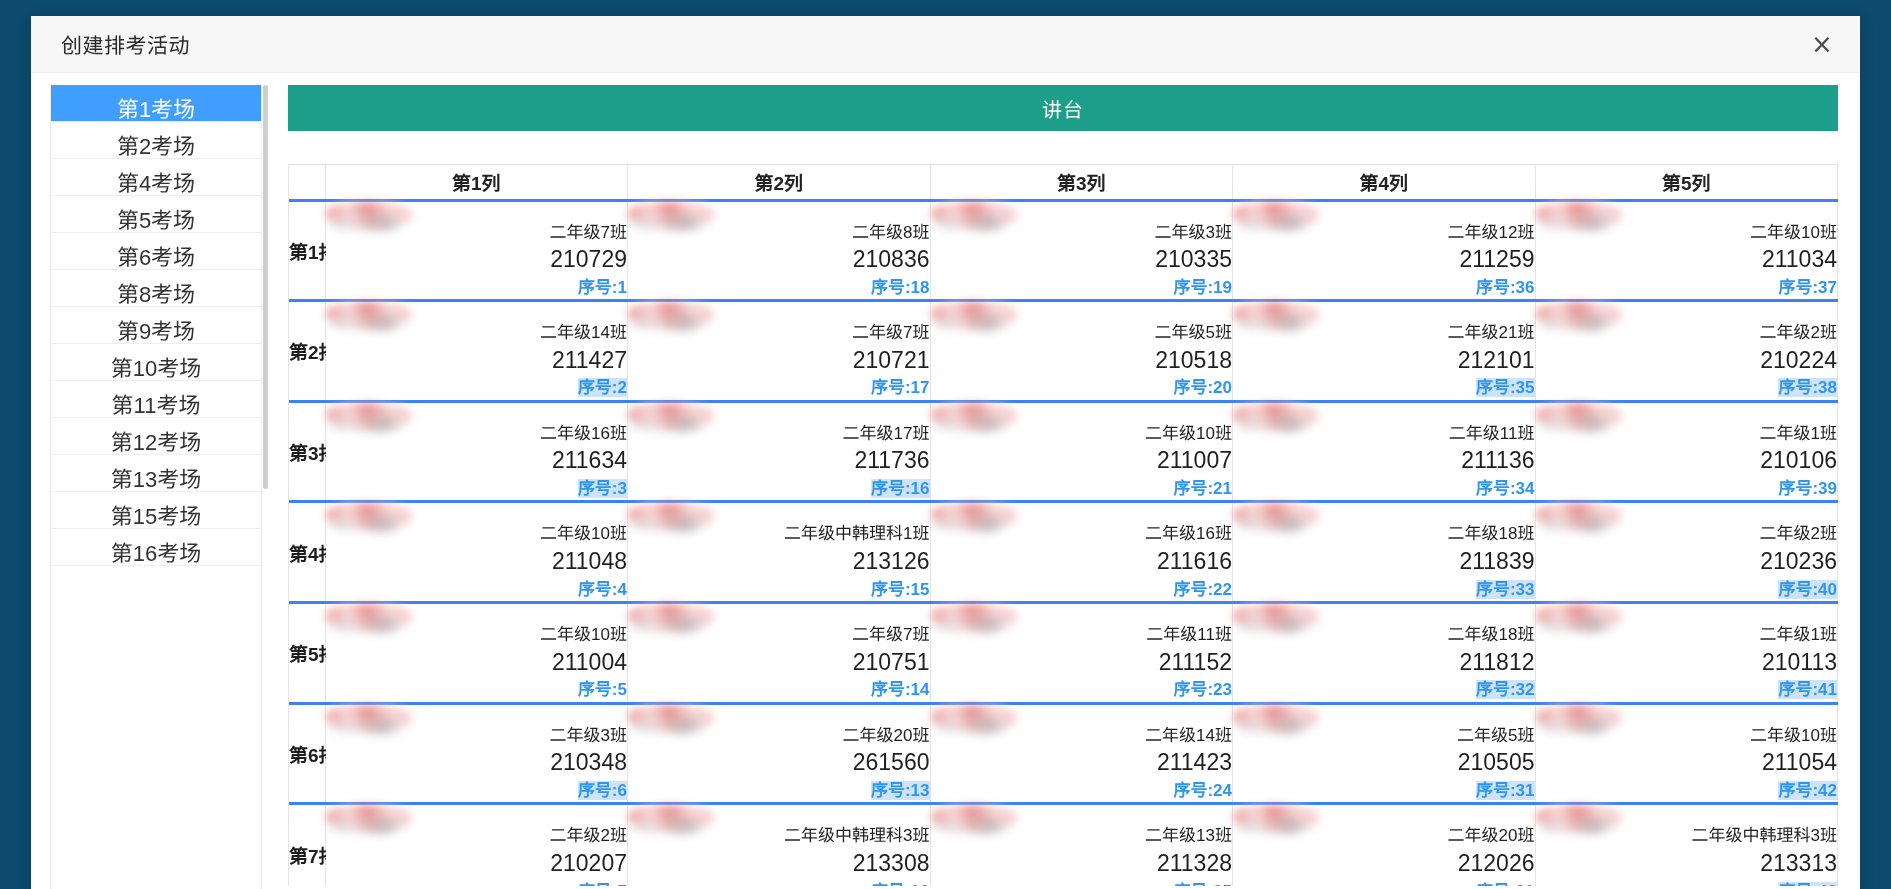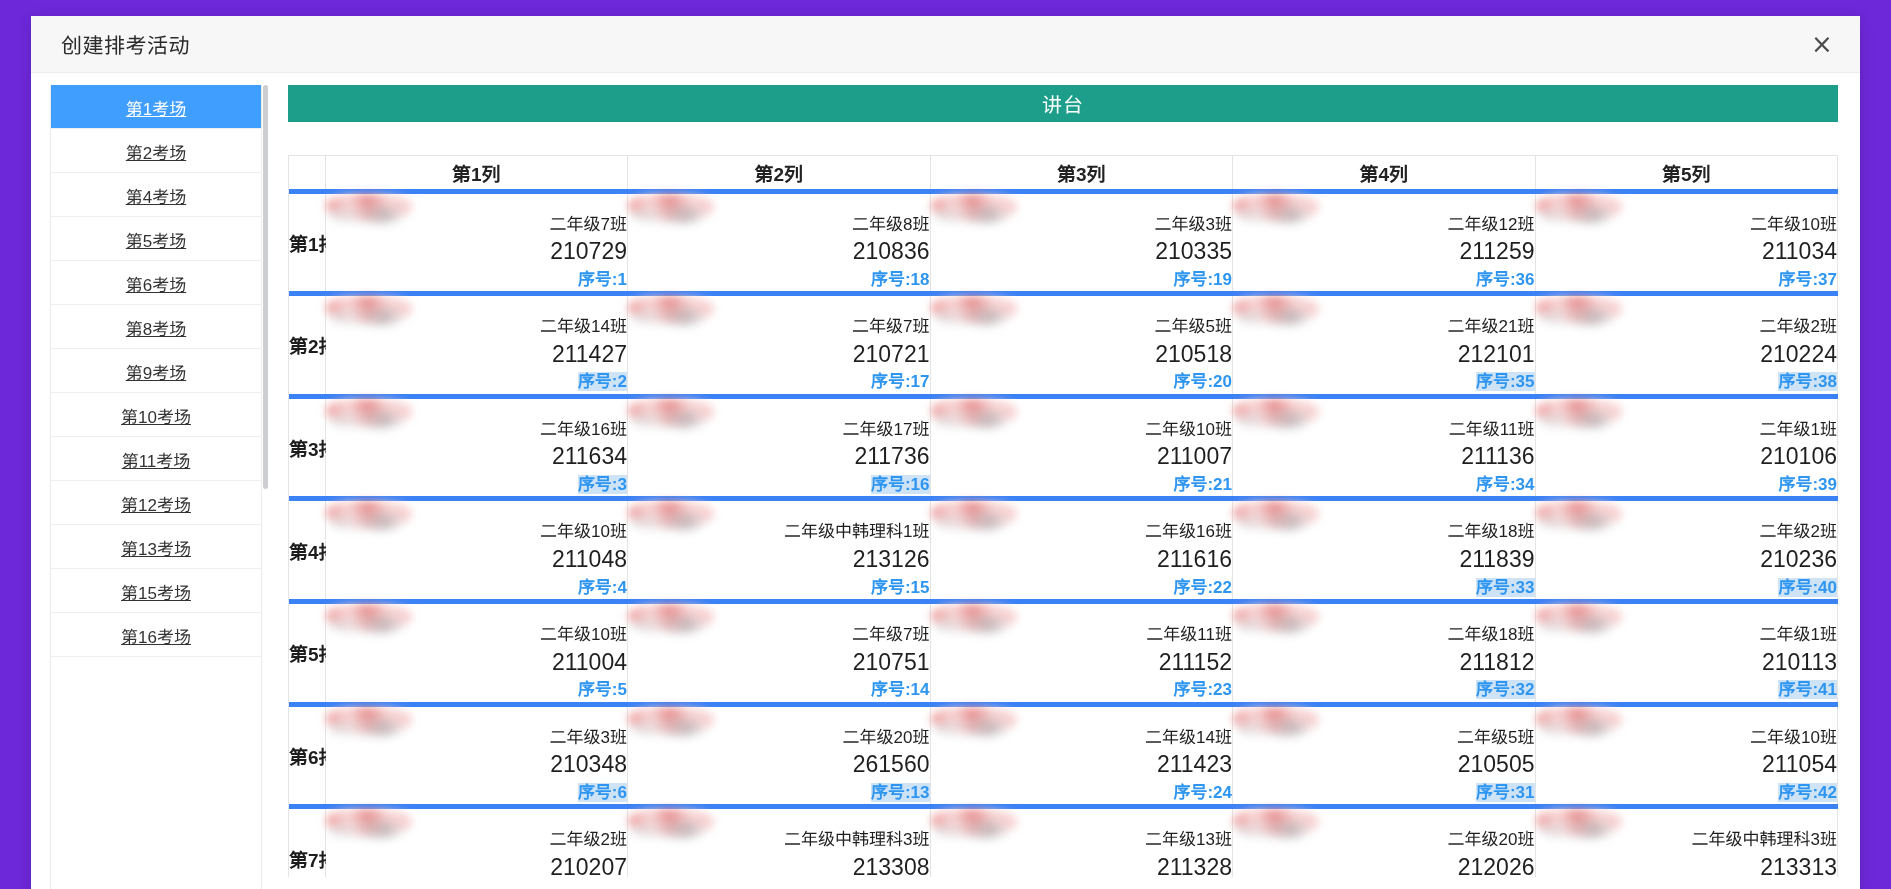--- a/index.html
+++ b/index.html
@@ -7,21 +7,21 @@
   html, body {
     margin: 0; padding: 0;
     width: 1891px; height: 889px;
     overflow: hidden;
     background: #d9dde3;
     font-family: "Liberation Sans", "DejaVu Sans", sans-serif;
   }
   #root {
     position: relative;
     width: 1891px; height: 889px;
-    background: #6d28d9;
+    background: #0c4a6e;
   }
 
   
   .modal {
     position: absolute;
     left: 31px; top: 16px;
     width: 1829px; height: 877px;
     background: #ffffff;
     box-shadow: 0 2px 14px rgba(0,0,0,.14);
     overflow: hidden;
@@ -71,30 +71,29 @@
   }
   .sidebar {
     width: 212px;
     height: 806px;
     overflow: hidden;
     border: 1px solid #ececec;
     border-top: none;
     background: #fff;
   }
   .room-item {
-    height: 44px;
+    height: 37px;
     line-height: 49.6px;
     text-align: center;
-    font-size: 17px;
+    font-size: 22px;
     color: #333;
     border-bottom: 1px solid #eeeeee;
     cursor: pointer;
     background: #fff;
     white-space: nowrap;
-    text-decoration: underline;
   }
   .room-item.active {
     background: #409EFF;
     color: #ffffff;
   }
   .sidebar-scrollbar {
     position: absolute;
     right: 6px; top: 0;
     width: 5px; height: 806px;
     background: transparent;
@@ -108,21 +107,21 @@
   }
 
   
   .content {
     flex: 1 1 auto;
     padding: 0 22px 0 14px;
     min-width: 0;
     overflow: hidden;
   }
   .podium {
-    height: 37px;
+    height: 46px;
     background: #1c9e8a;
     color: #ffffff;
     font-size: 20px;
     display: flex;
     align-items: center;
     justify-content: center;
     letter-spacing: 1px;
   }
 
   .seat-table-wrap {
@@ -133,21 +132,21 @@
     border-top: 1px solid #e4e4e4;
   }
   table.seat-table {
     width: 100%;
     border-collapse: collapse;
     table-layout: fixed;
   }
   table.seat-table th,
   table.seat-table td {
     border-right: 1px solid #e4e4e4;
-    border-bottom: 5px solid #3b82f6;
+    border-bottom: 3px solid #3b82f6;
     padding: 0;
     vertical-align: middle;
   }
   table.seat-table thead th {
     height: 35px;
     font-size: 19px;
     font-weight: bold;
     color: #222;
     text-align: center;
     background: #fff;

